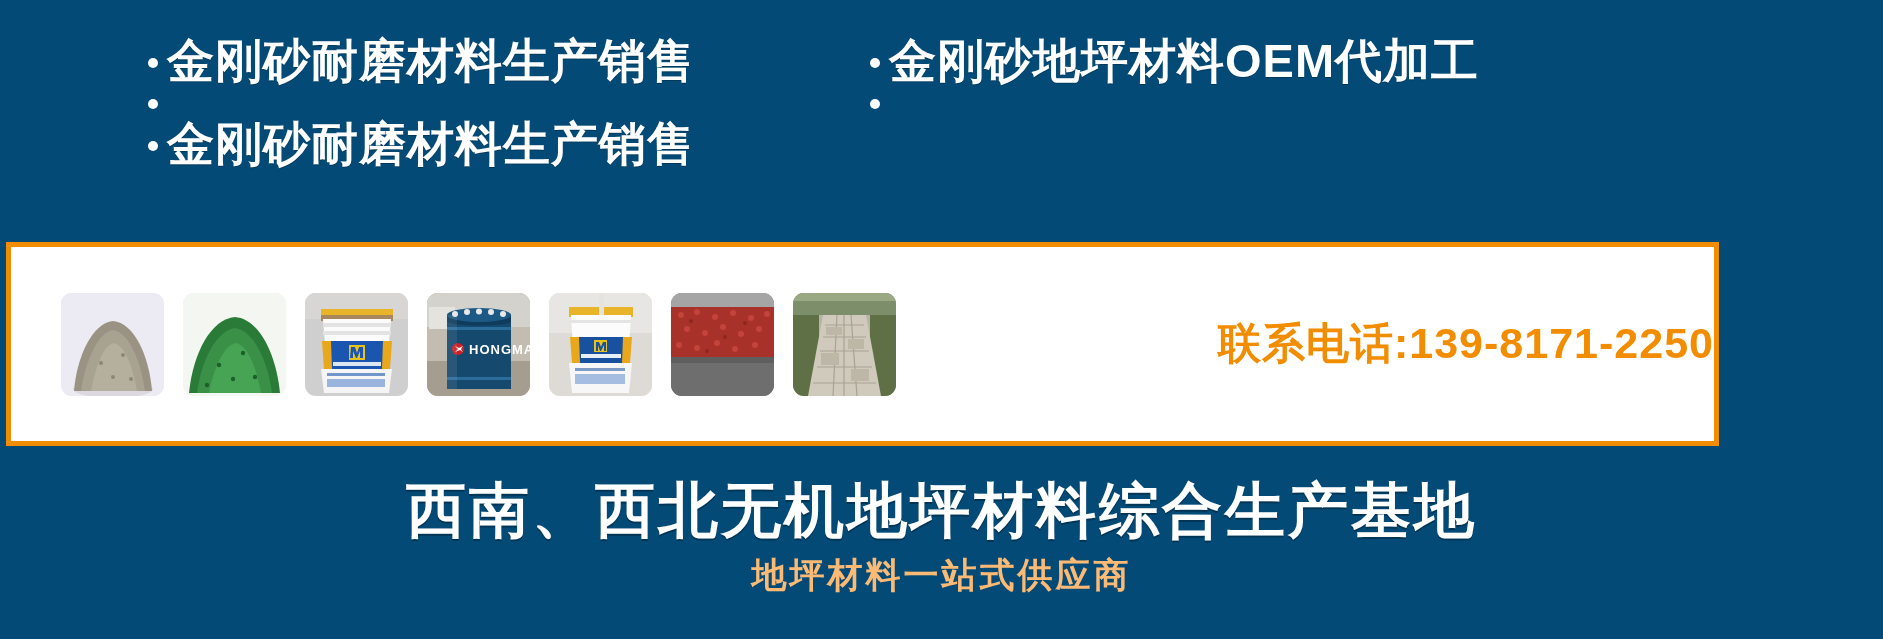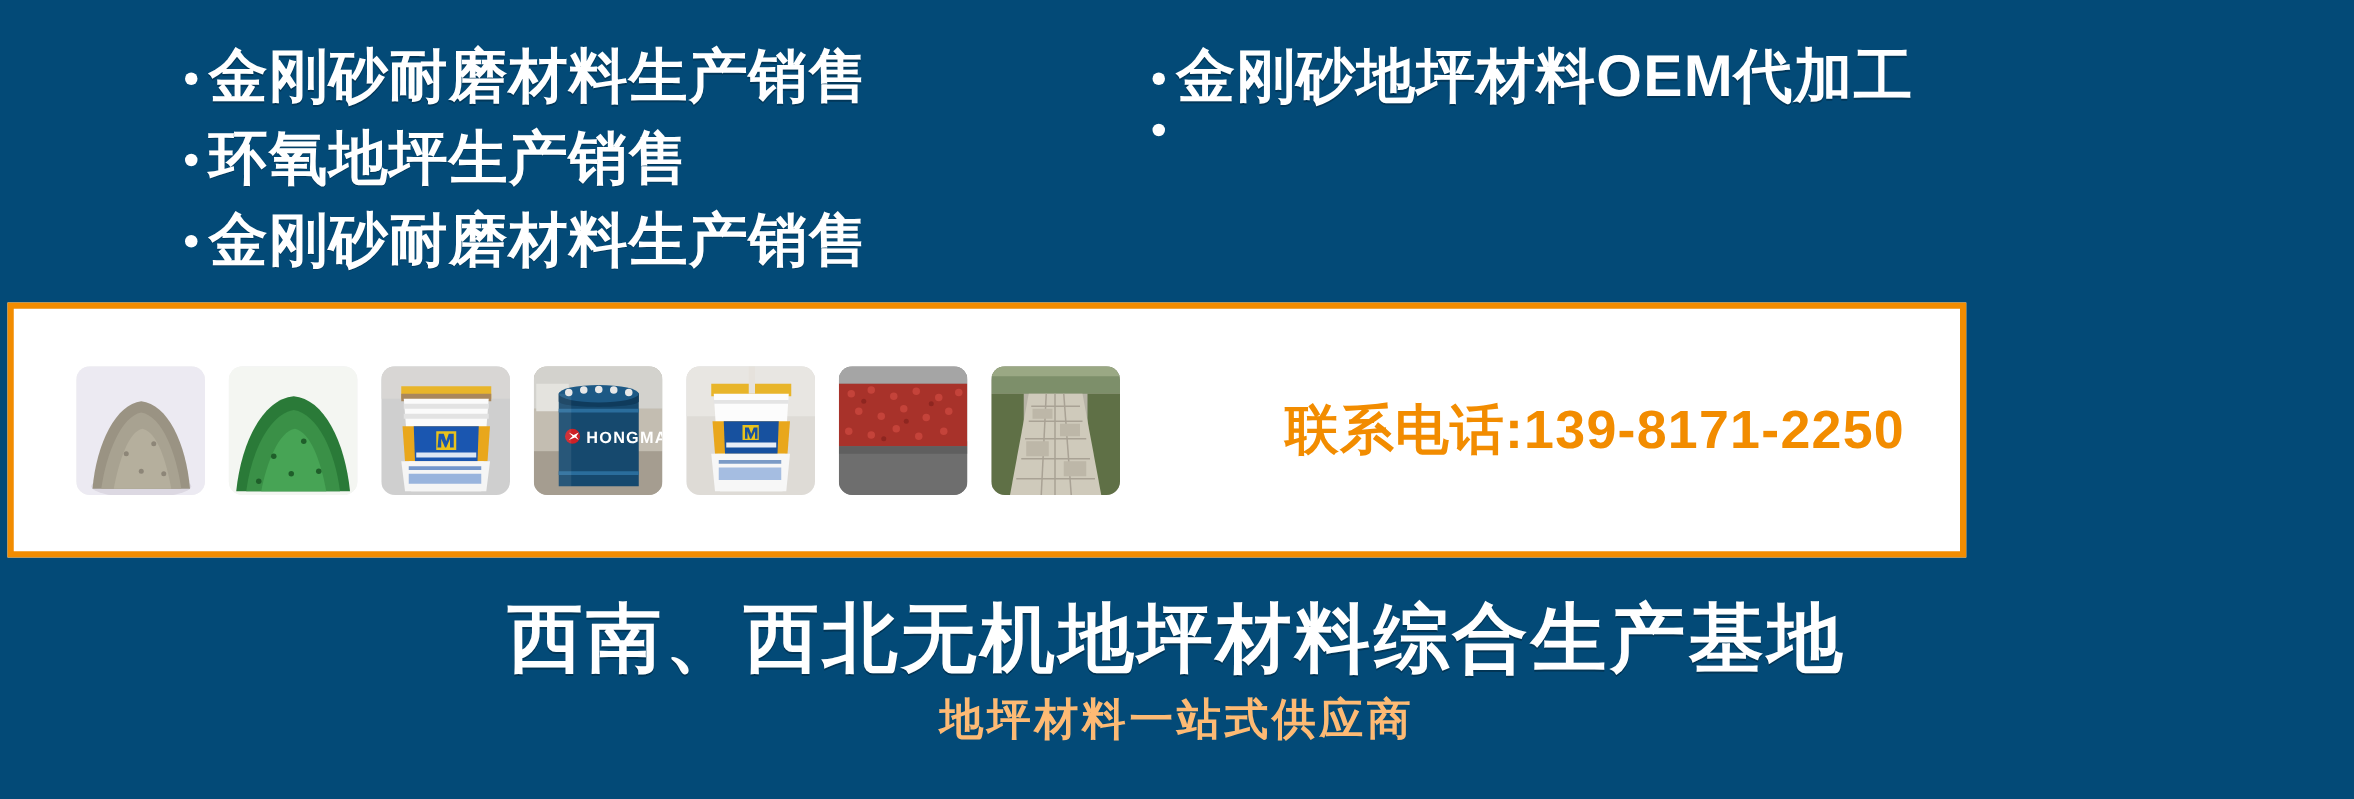--- a/index.html
+++ b/index.html
@@ -18,21 +18,21 @@
 
   
   .bullets{
     position:absolute;
     top:32px;
     display:flex;
     flex-direction:column;
     gap:8px;
   }
   #bullets-left{left:148px;}
-  #bullets-right{left:922px;}
+  #bullets-right{left:870px;}
 
   .bullet-line{
     display:flex;
     align-items:center;
     color:#ffffff;
     font-size:47px;
     font-weight:bold;
     line-height:1.22;
     letter-spacing:1px;
     white-space:nowrap;
@@ -46,21 +46,21 @@
     margin-right:9px;
     flex:0 0 auto;
     position:relative;
     top:2px;
   }
 
   
   #strip{
     position:absolute;
     left:6px;top:242px;
-    width:1567px;height:204px;
+    width:1713px;height:204px;
     background:#ffffff;
     border:5px solid #f28c00;
     box-sizing:border-box;
     display:flex;
     align-items:center;
   }
   #thumbs{
     display:flex;
     align-items:center;
     gap:19px;
@@ -71,21 +71,20 @@
     border-radius:11px;
     overflow:hidden;
     position:relative;
     background:#f2f2f2;
     flex:0 0 auto;
   }
   .thumb svg{display:block;width:103px;height:103px;}
 
   #phone{
     margin-left:auto;
-    margin-right:44px;
     color:#f28c00;
     font-size:43px;
     font-weight:bold;
     letter-spacing:1px;
     white-space:nowrap;
   }
 
   
   #headline{
     position:absolute;
@@ -114,21 +113,20 @@
 
 <div id="banner">
 
   <div class="bullets" id="bullets-left">
     <div class="bullet-line">
       <span class="bullet-dot"></span>
       <span>金刚砂耐磨材料生产销售</span>
     </div>
     <div class="bullet-line">
       <span class="bullet-dot"></span>
-      <span>环氧地坪生产销售</span>
     </div>
     <div class="bullet-line">
       <span class="bullet-dot"></span>
       <span>金刚砂耐磨材料生产销售</span>
     </div>
   </div>
 
   <div class="bullets" id="bullets-right">
     <div class="bullet-line">
       <span class="bullet-dot"></span>

